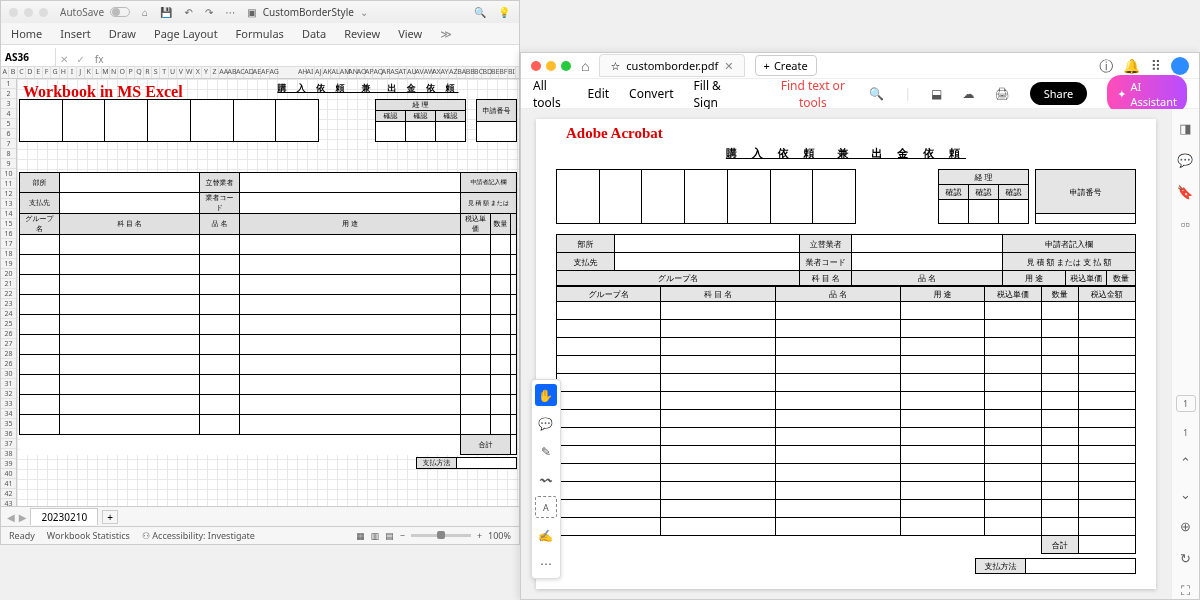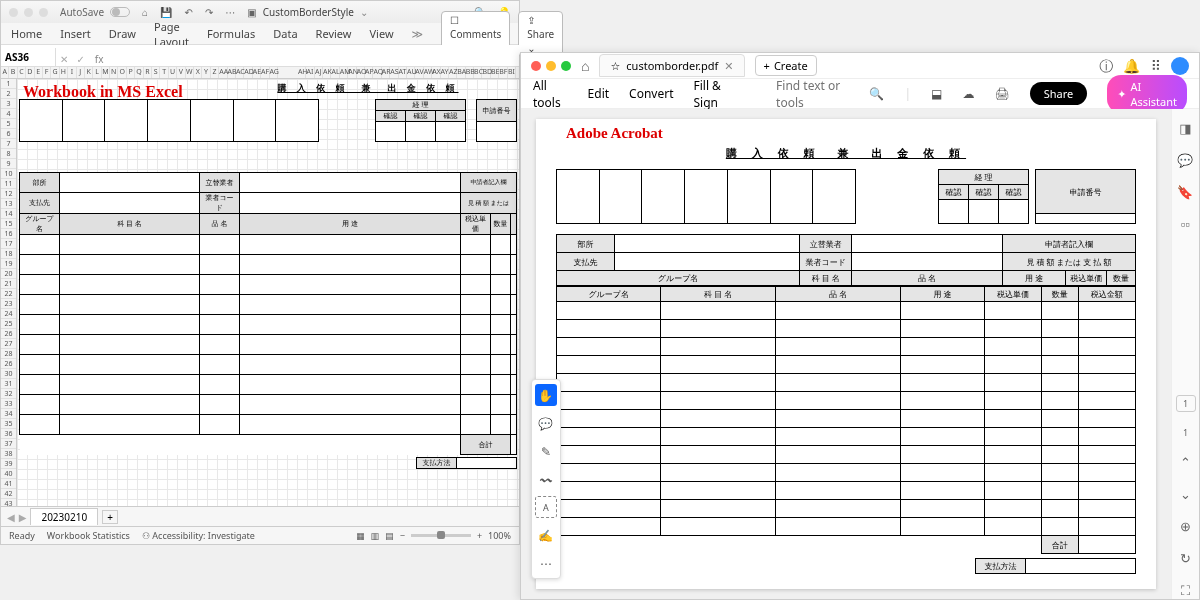--- a/index.html
+++ b/index.html
@@ -104,24 +104,20 @@
   <div class="excel-ribbon">
     <span>Home</span>
     <span>Insert</span>
     <span>Draw</span>
     <span>Page Layout</span>
     <span>Formulas</span>
     <span>Data</span>
     <span>Review</span>
     <span>View</span>
     <span style="color:#888;">≫</span>
-    <div class="right">
-      <span class="pill">☐ <span>Comments</span></span>
-      <span class="pill">⇪ <span>Share</span> ⌄</span>
-    </div>
   </div>
   <div class="excel-formula">
     <div class="namebox">AS36</div>
     <span style="padding:0 4px;color:#aaa;">✕</span>
     <span style="padding:0 4px;color:#aaa;">✓</span>
     <span class="fx">fx</span>
     <div style="flex:1;"></div>
   </div>
   <div class="excel-grid">
     <div class="colhdr">
@@ -461,21 +457,21 @@
     <span class="icn">🔔</span>
     <span class="icn">⠿</span>
     <span class="avatar"></span>
   </div>
   <div class="ac-toolbar">
     <span>All tools</span>
     <span>Edit</span>
     <span>Convert</span>
     <span>Fill &amp; Sign</span>
     <span class="spacer"></span>
-    <span style="color:#737373;">Find text or tools</span>
+    <span style="color:#ef4444;text-align:center;">Find text or tools</span>
     <span class="icn">🔍</span>
     <span style="color:#ddd;">|</span>
     <span class="icn">⬓</span>
     <span class="icn">☁</span>
     <span class="icn">🖨</span>
     <div class="share-btn">Share</div>
     <div class="ai-btn">
         <span>✦</span>
         <span>AI Assistant</span>
       </div>

